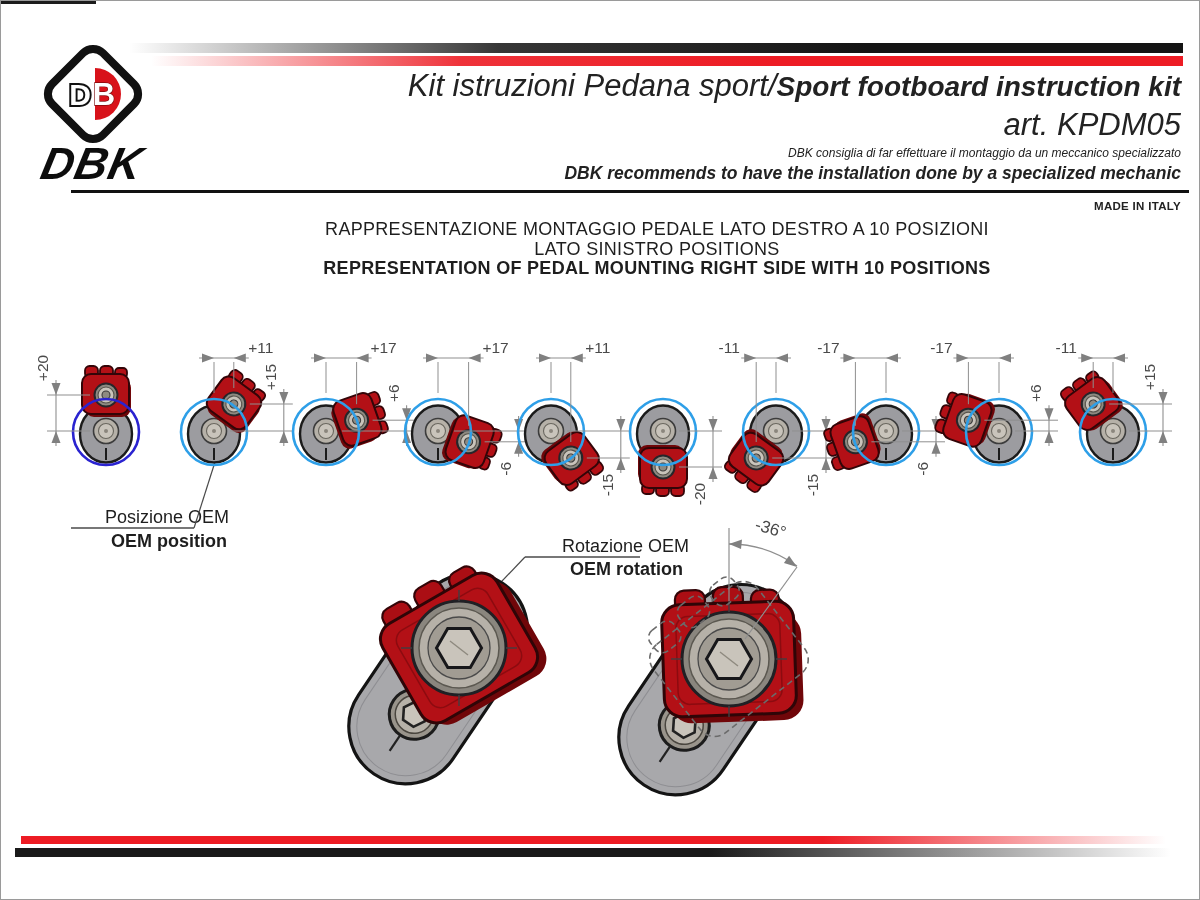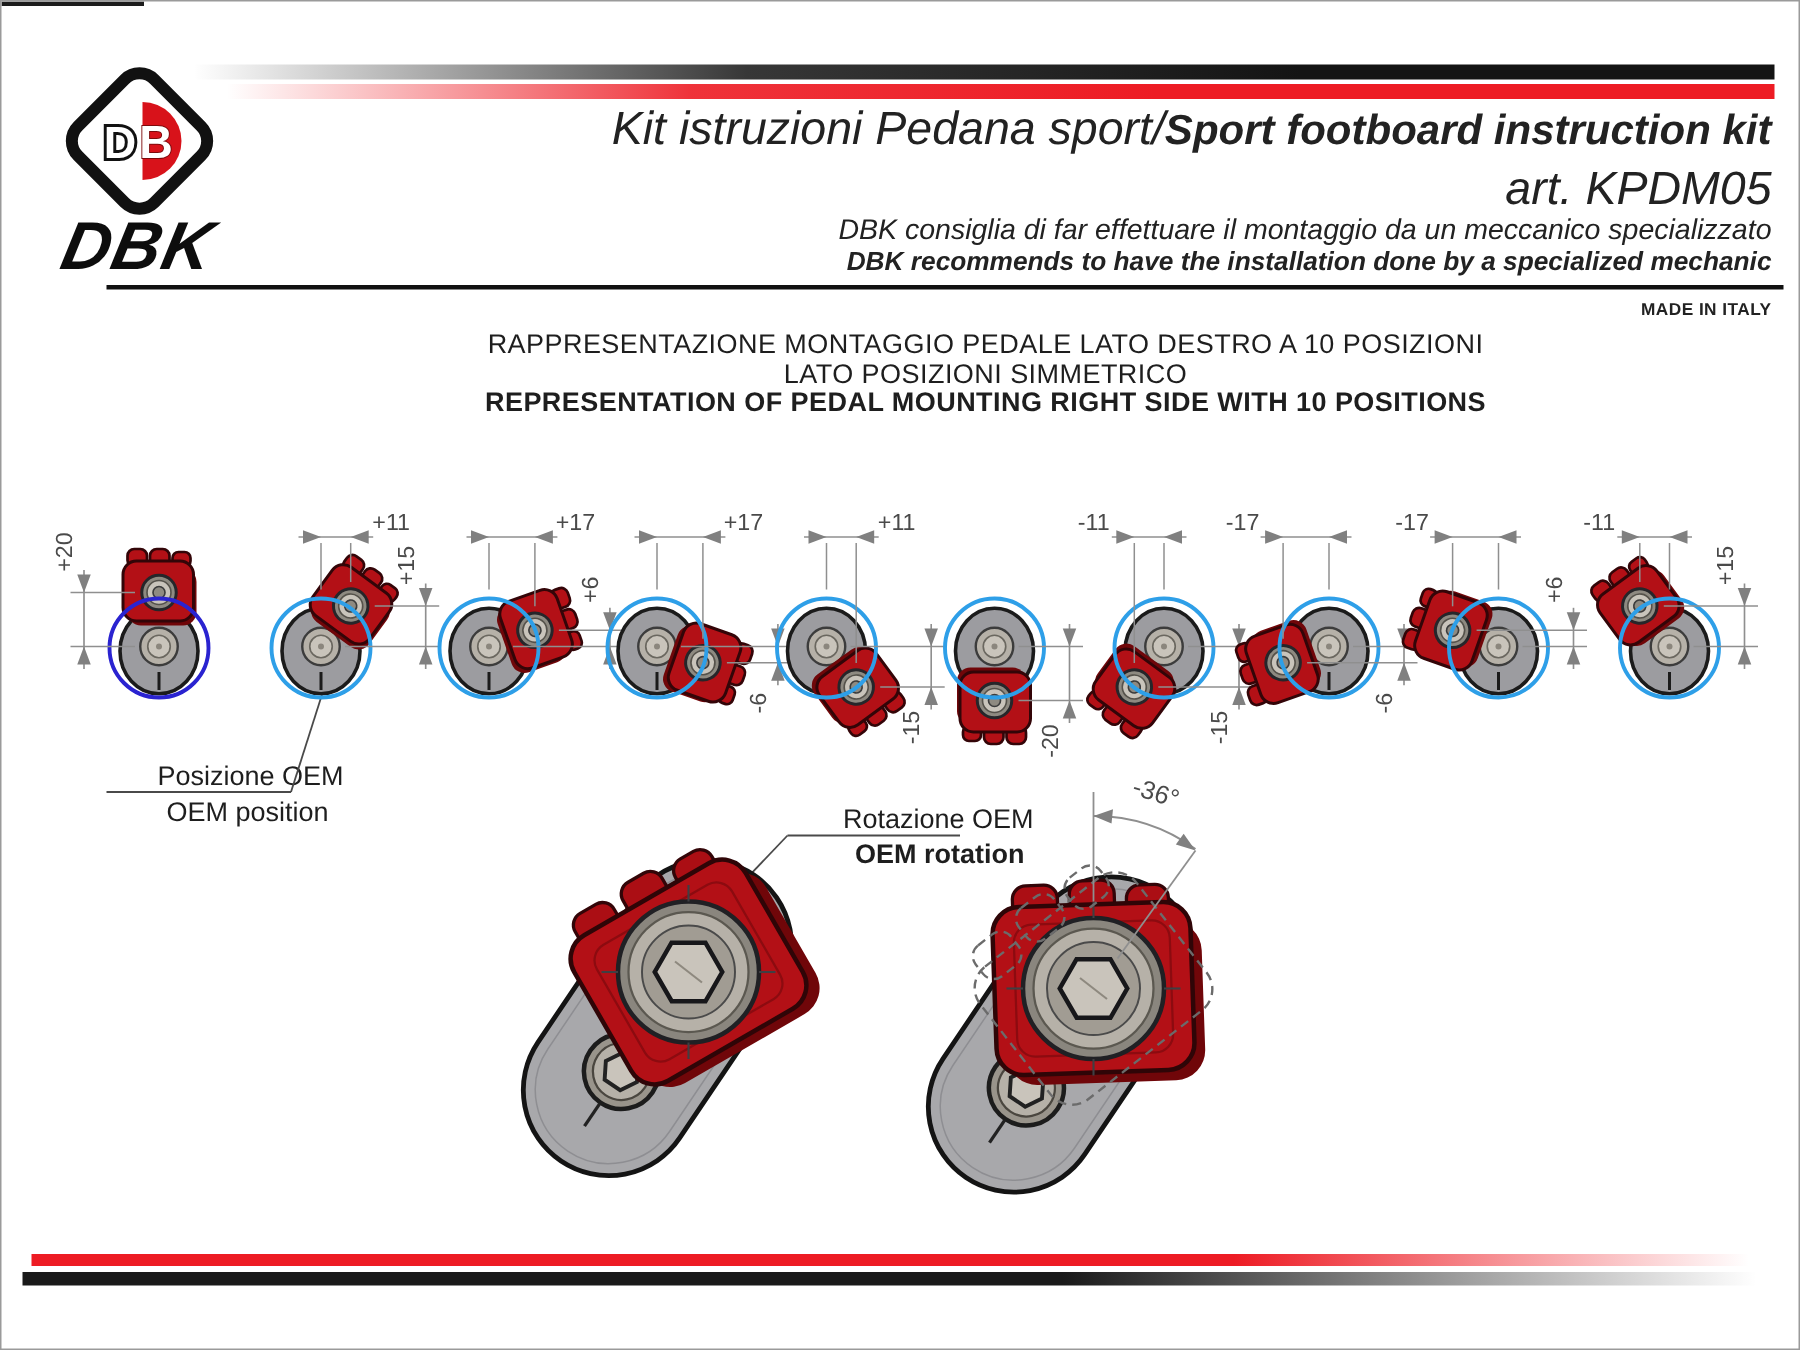--- a/index.html
+++ b/index.html
@@ -17,31 +17,31 @@
      background:linear-gradient(to right, #1a1a1a 0%, #1a1a1a 60%, rgba(26,26,26,0) 100%);}
   .corner-mark{left:0;top:0;width:95px;height:3px;background:#1c1c1c;}
   .header-rule{left:70px;top:189px;width:1118px;height:2.5px;background:#111;}
   
   .header-text{right:18px;top:68px;text-align:right;color:#222;}
   .title-line{font-style:italic;white-space:nowrap;line-height:34px;}
   .title-it{font-size:31px;}
   .title-sep{font-size:31px;}
   .title-en{font-size:28px;font-weight:bold;}
   .art-line{font-style:italic;font-size:31px;line-height:33px;}
-  .note-it{font-style:italic;font-size:19px;line-height:20px;margin-top:2px;}
+  .note-it{font-style:italic;font-size:12px;line-height:20px;margin-top:2px;}
   .note-en{font-style:italic;font-weight:bold;font-size:17.5px;line-height:20px;}
   .made-in{font-weight:bold;font-size:11.5px;letter-spacing:.3px;line-height:14px;margin-top:16px;}
   
   .section-heading{left:114px;right:0;top:219px;text-align:center;color:#1e1e1e;
      font-size:18px;line-height:19.5px;letter-spacing:.3px;}
   .section-heading .bold{font-weight:bold;}
   
   .callout{color:#1e1e1e;font-size:18px;white-space:nowrap;margin-left:32px;}
   .lbl-pos-it{left:72px;top:506px;}
-  .lbl-pos-en{left:78px;top:530px;font-weight:normal;}
+  .lbl-pos-en{left:78px;top:530px;font-weight:bold;}
   .lbl-rot-it{left:529px;top:535px;}
   .lbl-rot-en{left:537px;top:558px;font-weight:bold;}
   svg text{font-family:"Liberation Sans", sans-serif;}
 </style>
 </head>
 <body>
 
 <div class="page">
 
   <div class="abs stripe-top-black"></div>
@@ -54,21 +54,21 @@
   <div class="abs header-text">
     <div class="title-line"><span class="title-it">Kit istruzioni Pedana sport</span><span class="title-sep">/</span><span class="title-en">Sport footboard instruction kit</span></div>
     <div class="art-line">art. KPDM05</div>
     <div class="note-it">DBK consiglia di far effettuare il montaggio da un meccanico specializzato</div>
     <div class="note-en">DBK recommends to have the installation done by a specialized mechanic</div>
     <div class="made-in">MADE IN ITALY</div>
   </div>
 
   <div class="abs section-heading">
     <div>RAPPRESENTAZIONE MONTAGGIO PEDALE LATO DESTRO A 10 POSIZIONI</div>
-    <div>LATO POSIZIONI SIMMETRICO</div>
+    <div>LATO SINISTRO POSITIONS</div>
     <div class="bold">REPRESENTATION OF PEDAL MOUNTING RIGHT SIDE WITH 10 POSITIONS</div>
   </div>
 
   <div class="abs callout lbl-pos-it">Posizione OEM</div>
   <div class="abs callout lbl-pos-en">OEM position</div>
   <div class="abs callout lbl-rot-it">Rotazione OEM</div>
   <div class="abs callout lbl-rot-en">OEM rotation</div>
 
   <svg id="drawing" class="abs" style="left:0;top:0" width="1200" height="900">
       <g>

